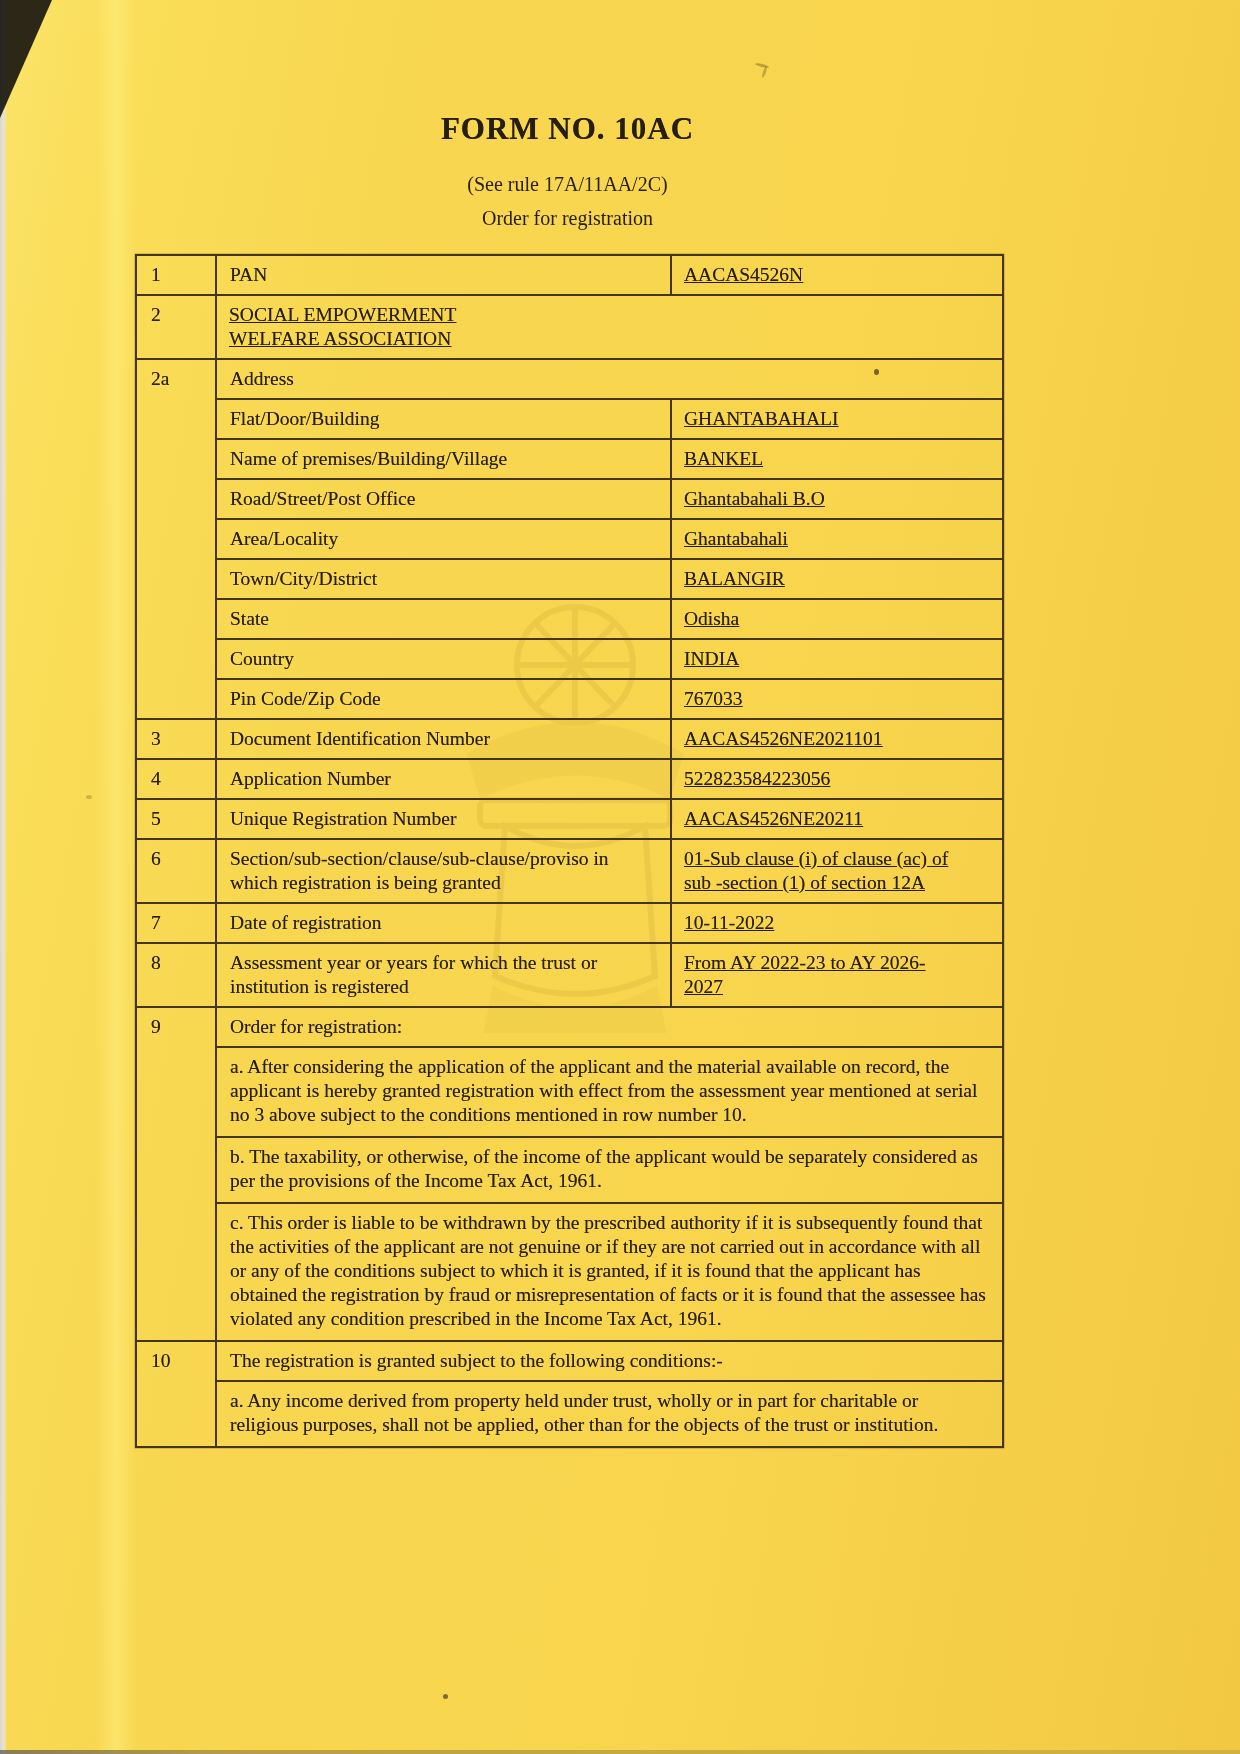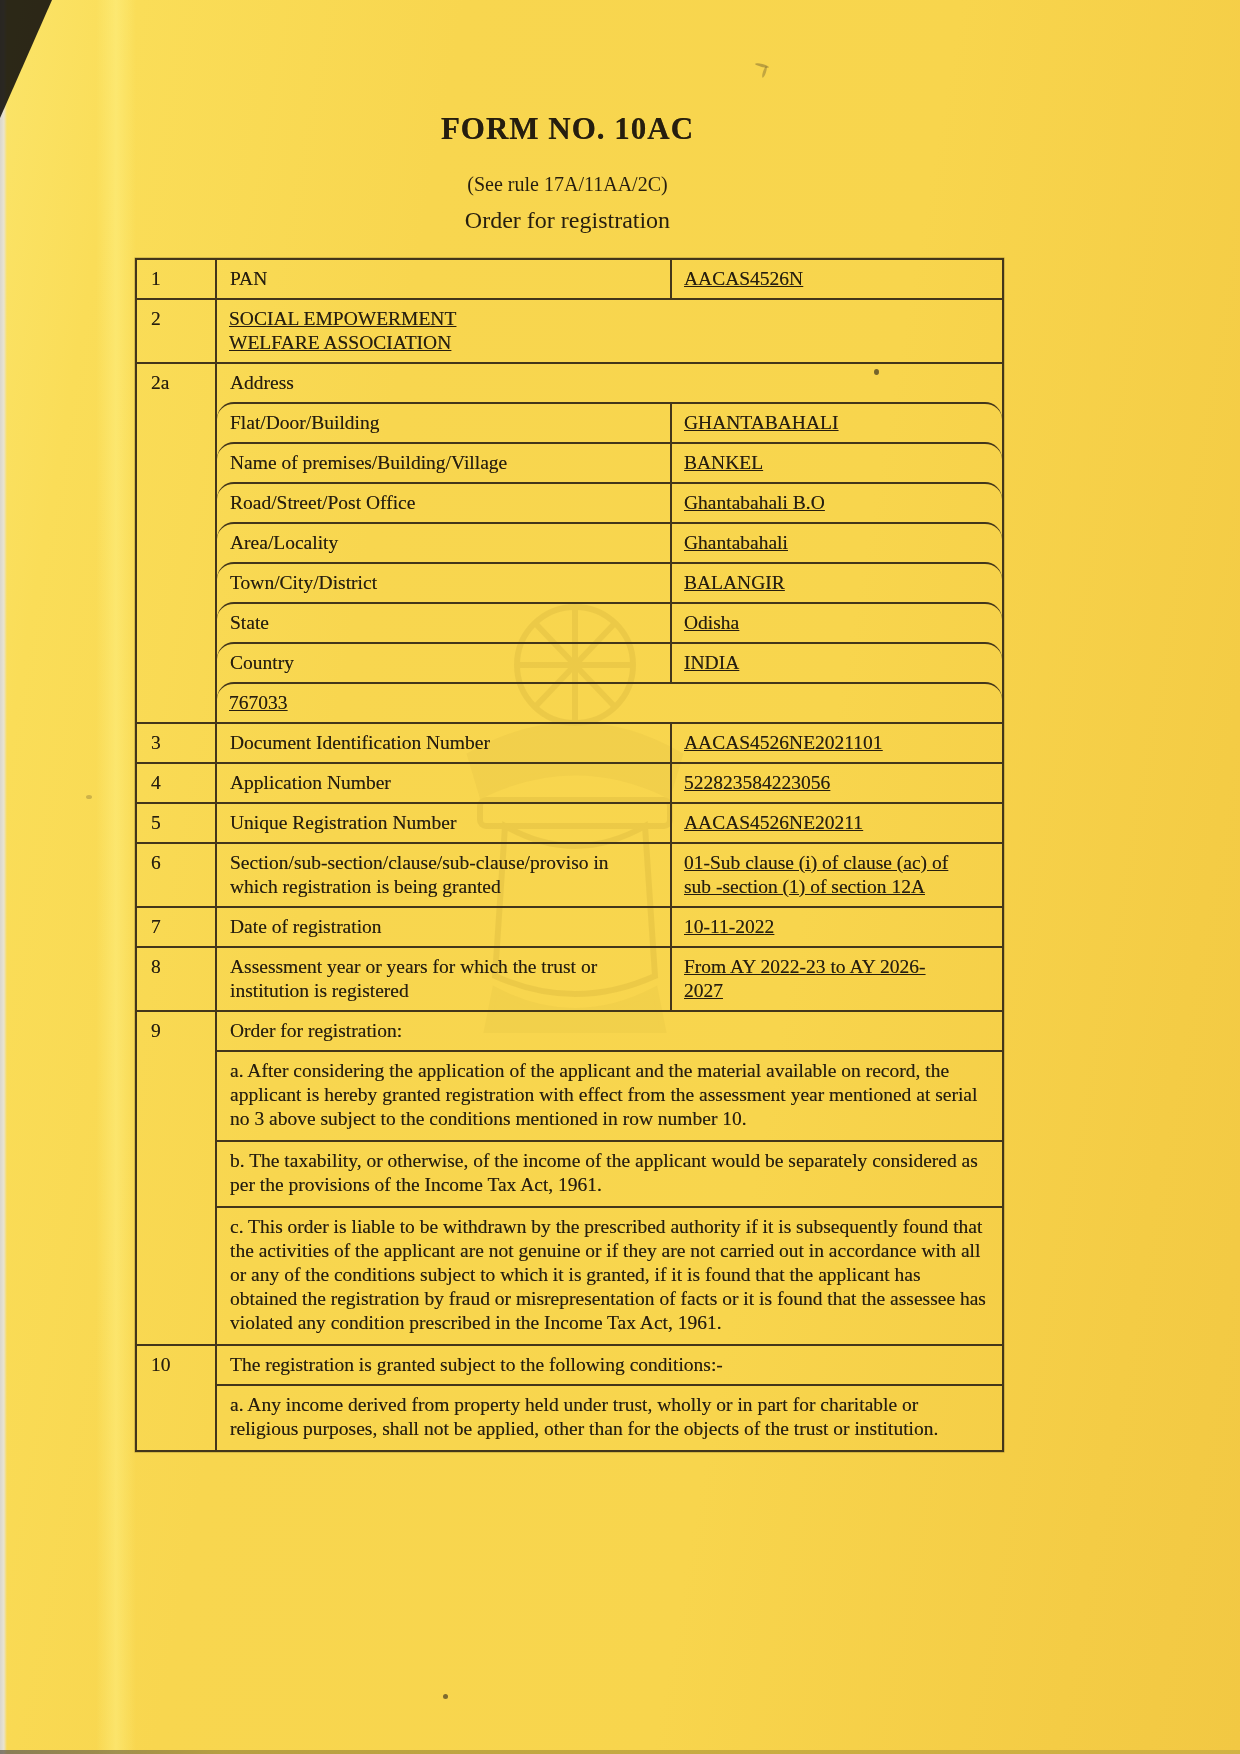--- a/index.html
+++ b/index.html
@@ -27,33 +27,33 @@
 
   
   .watermark{position:absolute;left:410px;top:545px;width:330px;height:520px;opacity:.10;pointer-events:none;}
   .watermark svg{width:100%;height:100%;}
 
   .content{position:relative;z-index:2;}
   .headings{width:865px;margin:0 0 0 135px;padding-top:111px;text-align:center;}
   .form-title{font-size:31px;font-weight:bold;letter-spacing:1px;
     text-shadow:0 0 .6px rgba(38,30,15,.7);}
   .rule-caption{font-size:20px;margin-top:26px;}
-  .order-caption{font-size:24px;margin-top:11px;}
+  .order-caption{font-size:20px;margin-top:11px;}
 
   .tbl{width:865px;margin:24px 0 0 135px;border:2px solid #43361a;
     box-shadow:0 0 0 .5px rgba(67,54,26,.4);font-size:19.5px;line-height:24px;
     text-shadow:0 0 .5px rgba(38,30,15,.55);}
   .row{display:flex;border-top:2px solid #43361a;}
   .row:first-child{border-top:none;}
   .sno{flex:0 0 80px;width:80px;padding:7px 8px 7px 14px;border-right:2px solid #43361a;box-sizing:border-box;}
   .lbl{flex:1 1 auto;padding:7px 10px 7px 13px;border-right:2px solid #43361a;box-sizing:border-box;}
   .val{flex:0 0 330px;width:330px;padding:7px 12px 7px 12px;box-sizing:border-box;white-space:pre-line;text-decoration:underline;}
   .group{flex:1 1 auto;display:flex;flex-direction:column;min-width:0;}
   .g-head{padding:7px 10px 7px 13px;}
-  .g-row{display:flex;border-top:2px solid #43361a;border-radius:17px;}
+  .g-row{display:flex;border-top:2px solid #43361a;}
   .g-para{border-top:2px solid #43361a;padding:7px 14px 9px 13px;}
 </style>
 </head>
 <body>
 
 <div class="edge-left"></div>
 <div class="fold-band"></div>
 <div class="corner-tl"></div>
 <div class="edge-bottom"></div>
 <div class="speck s1"></div>
@@ -120,20 +120,21 @@
         </div>
         <div class="g-row">
           <div class="lbl">State</div>
           <div class="val">Odisha</div>
         </div>
         <div class="g-row">
           <div class="lbl">Country</div>
           <div class="val">INDIA</div>
         </div>
         <div class="g-row">
+          <div class="lbl">Pin Code/Zip Code</div>
           <div class="val">767033</div>
         </div>
       </div>
     </div>
 
     <div class="row">
       <div class="sno">3</div>
       <div class="lbl">Document Identification Number</div>
       <div class="val">AACAS4526NE2021101</div>
     </div>

